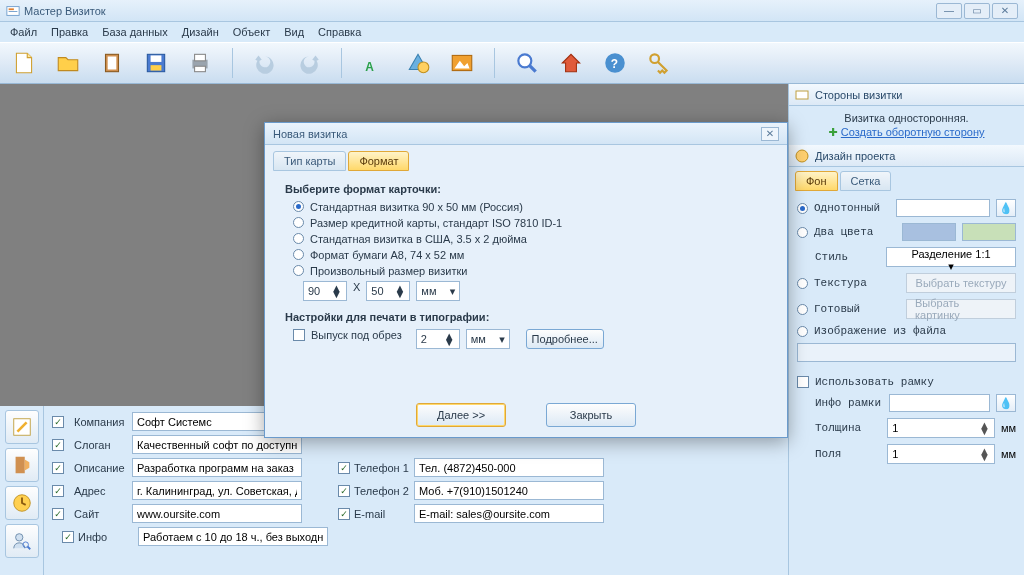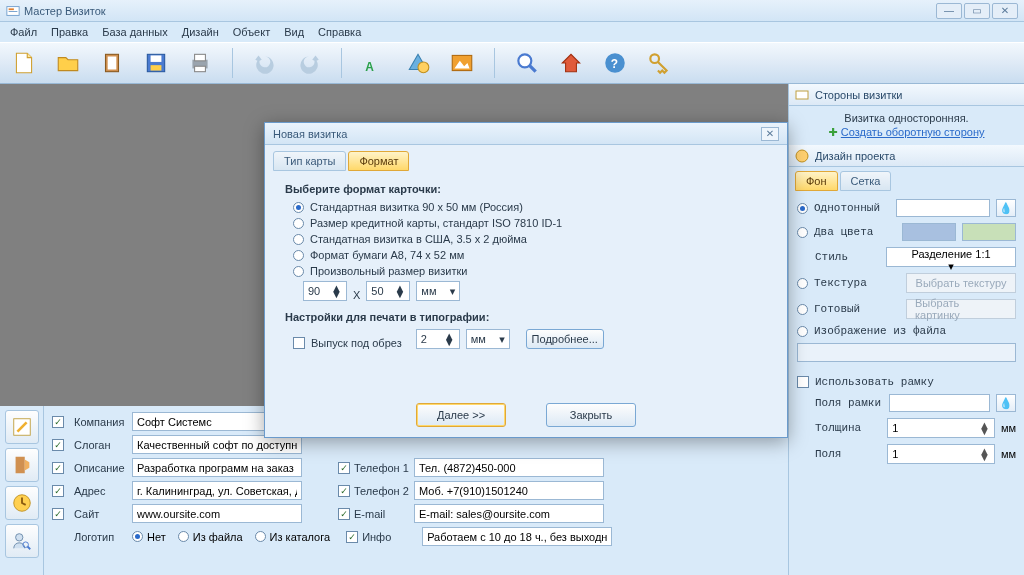--- a/index.html
+++ b/index.html
@@ -52,21 +52,21 @@
 .btn-dis { height: 20px; border: 1px solid #c0cedc; background: #eef3f8; color: #9aaabb; padding: 0 8px; display:flex;align-items:center;justify-content:center; }
 .spin { width: 110px; height: 20px; border: 1px solid #9bb8d4; background: #fff; display:flex; align-items:center; padding:0 4px; justify-content:space-between; }
 .spin .arrows { display:flex; flex-direction:column; font-size:7px; line-height:6px; color:#555; }
 
 .dialog { position: absolute; left: 264px; top: 122px; width: 524px; height: 316px; background: #e6f0fa; border: 1px solid #6a9acb; box-shadow: 0 4px 18px rgba(0,0,0,0.35); }
 .dlgtitle { height: 22px; background: linear-gradient(#eaf3fc,#d3e5f5); border-bottom:1px solid #a8c6e0; display:flex; align-items:center; padding:0 8px; color:#3a5a7a; }
 .dlgtitle .x { margin-left:auto; width:18px; height:14px; border:1px solid #9bb8d4; background:#eef5fc; text-align:center; font-size:10px; color:#5a7a9a; line-height:12px;}
 .dlgtabs { display:flex; padding: 6px 8px 0 8px; gap:2px; }
 .dlgbody { padding: 6px 20px; color:#2a3a4a; }
 .dlgbody h4 { font-size:11px; font-weight:bold; margin: 6px 0; }
-.optrow { display:flex; align-items:flex-end; gap:6px; margin:4px 0 4px 8px; }
+.optrow { display:flex; align-items:flex-start; gap:6px; margin:4px 0 4px 8px; }
 .numbox { width:44px; height:20px; border:1px solid #9bb8d4; background:#fff; display:flex; align-items:center; padding:0 4px; justify-content:space-between; }
 .unitsel { width:44px; height:20px; border:1px solid #9bb8d4; background:#fff; display:flex; align-items:center; padding:0 4px; justify-content:space-between; }
 .dlgbtns { position:absolute; bottom:10px; left:0; right:0; display:flex; justify-content:center; gap:40px; }
 .dbtn { width:90px; height:24px; border:1px solid #7aa8d4; background:linear-gradient(#fdfdfd,#dce9f5); border-radius:3px; display:flex; align-items:center; justify-content:center; color:#2a3a4a; }
 .dbtn.primary { border:1px solid #e0a838; box-shadow:0 0 0 1px #ffd86a inset; }
 
 </style>
 </head>
 <body>
 
@@ -258,30 +258,20 @@
           <span class="flabel">Сайт</span>
           <input class="tinput" style="width: 170px;" value="www.oursite.com">
         </div>
       <div class="fcell" style="margin-left:30px">
           <span class="chk on"></span>
           <span class="flabel2">E-mail</span>
           <input class="tinput" style="width: 190px;" value="E-mail: sales@oursite.com">
         </div>
     </div>
     <div class="frow">
-      <div class="fcell">
-          <span style="width:12px"></span>
-          <span class="flabel">Логотип</span>
-        <span class="radio on"></span>
-          <span>Нет</span>
-        <span class="radio" style="margin-left:8px"></span>
-          <span>Из файла</span>
-        <span class="radio" style="margin-left:8px"></span>
-          <span>Из каталога</span>
-      </div>
       <div class="fcell" style="margin-left:10px">
           <span class="chk on"></span>
           <span class="flabel2">Инфо</span>
           <input class="tinput" style="width: 190px;" value="Работаем с 10 до 18 ч., без выходных">
         </div>
     </div>
   </div>
 
   <div class="rightpanel">
     <div class="rphead">
@@ -345,21 +335,21 @@
         </div>
       <div class="rrow">
           <input class="tinput" style="flex: 1 1 0%; background: rgb(234, 242, 250);">
         </div>
       <div style="height:8px"></div>
       <div class="rrow">
           <span class="chk"></span>
           <span class="rlabel">Использовать рамку</span>
         </div>
       <div class="rrow" style="padding-left:18px">
-          <span class="rlabel" style="width:68px">Поля рамки</span>
+          <span class="rlabel" style="width:68px">Инфо рамки</span>
           <span class="colorwell" style="flex:1"></span>
           <span class="pick">💧</span>
         </div>
       <div class="rrow" style="padding-left:18px">
           <span class="rlabel" style="width:68px">Толщина</span>
           <div class="spin">
             <span>1</span>
             <span class="arrows">
               <span>▲</span>
               <span>▼</span>

